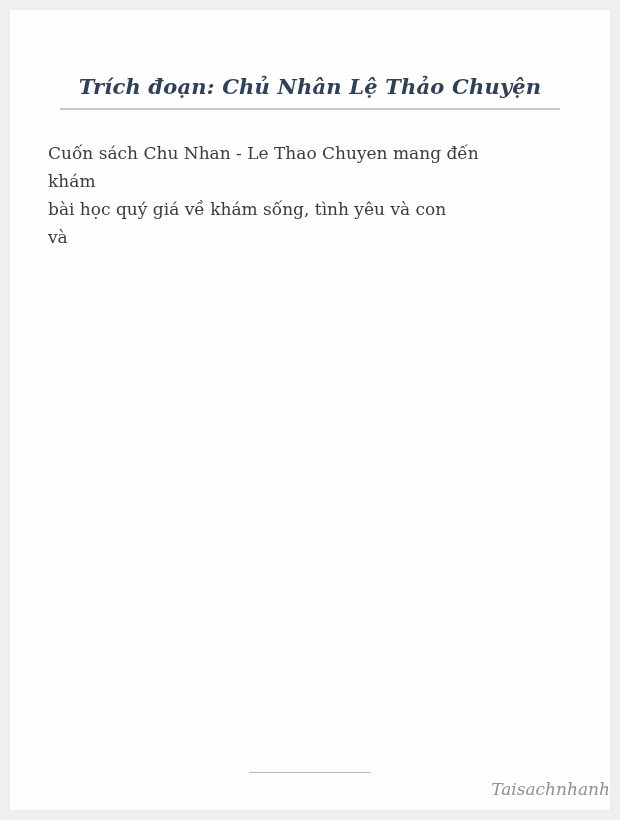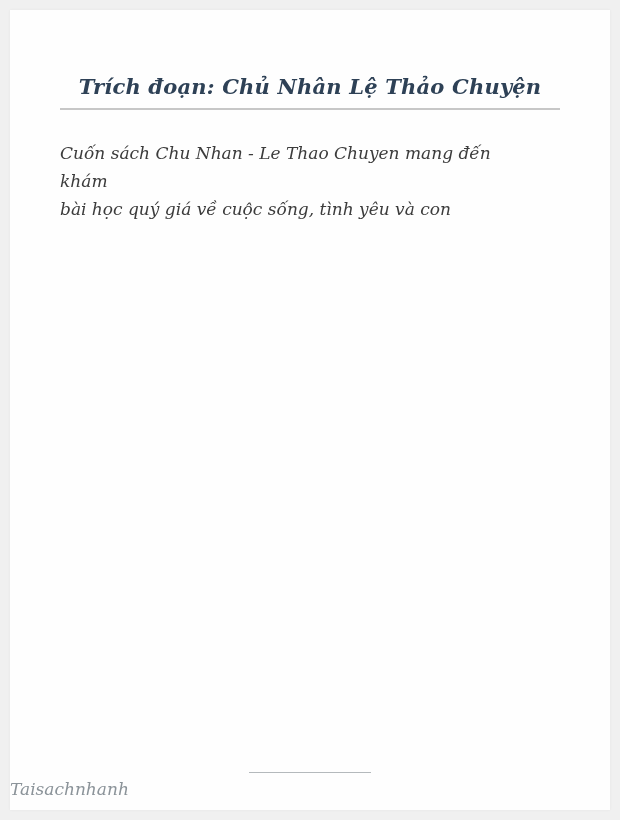--- a/index.html
+++ b/index.html
@@ -47,24 +47,23 @@
     position: absolute;
     top: 98px;
     left: 50px;
     width: 500px;
     height: 0;
     border-top: 2px solid var(--divider);
   }
   .excerpt {
     position: absolute;
     top: 129px;
-    left: 50px;
+    left: 38px;
     width: 500px;
     font-size: 17px;
-    font-style: italic;
     color: var(--body-text);
     line-height: 28px;
   }
   .excerpt-line {
     display: block;
     white-space: pre;
   }
   .footer-divider {
     position: absolute;
     top: 762px;
@@ -72,38 +71,39 @@
     transform: translateX(-50%);
     width: 122px;
     height: 0;
     border-top: 1px solid var(--footer-divider);
   }
   .footer-brand {
     position: absolute;
     top: 769px;
     left: 0;
     width: 100%;
-    text-align: left;
+    text-align: right;
     font-size: 17px;
     font-style: italic;
     color: var(--footer-text);
   }
 </style>
 </head>
 <body>
 
 <div class="page">
 
   <h1 class="page-title">Trích đoạn: Chủ Nhân Lệ Thảo Chuyện</h1>
 
   <div class="title-divider"></div>
 
   <div class="excerpt">
     <span class="excerpt-line">Cuốn sách Chu Nhan - Le Thao Chuyen mang đến</span>
     <span class="excerpt-line">khám</span>
-    <span class="excerpt-line">bài học quý giá về cuộc sống, tình yêu và con</span>
+    <span class="excerpt-line">bài học quý giá về khám sống, tình yêu và con</span>
+    <span class="excerpt-line">và</span>
   </div>
 
   <div class="footer-divider"></div>
 
   <div class="footer-brand">Taisachnhanh</div>
 
 </div>
 
 </body></html>

